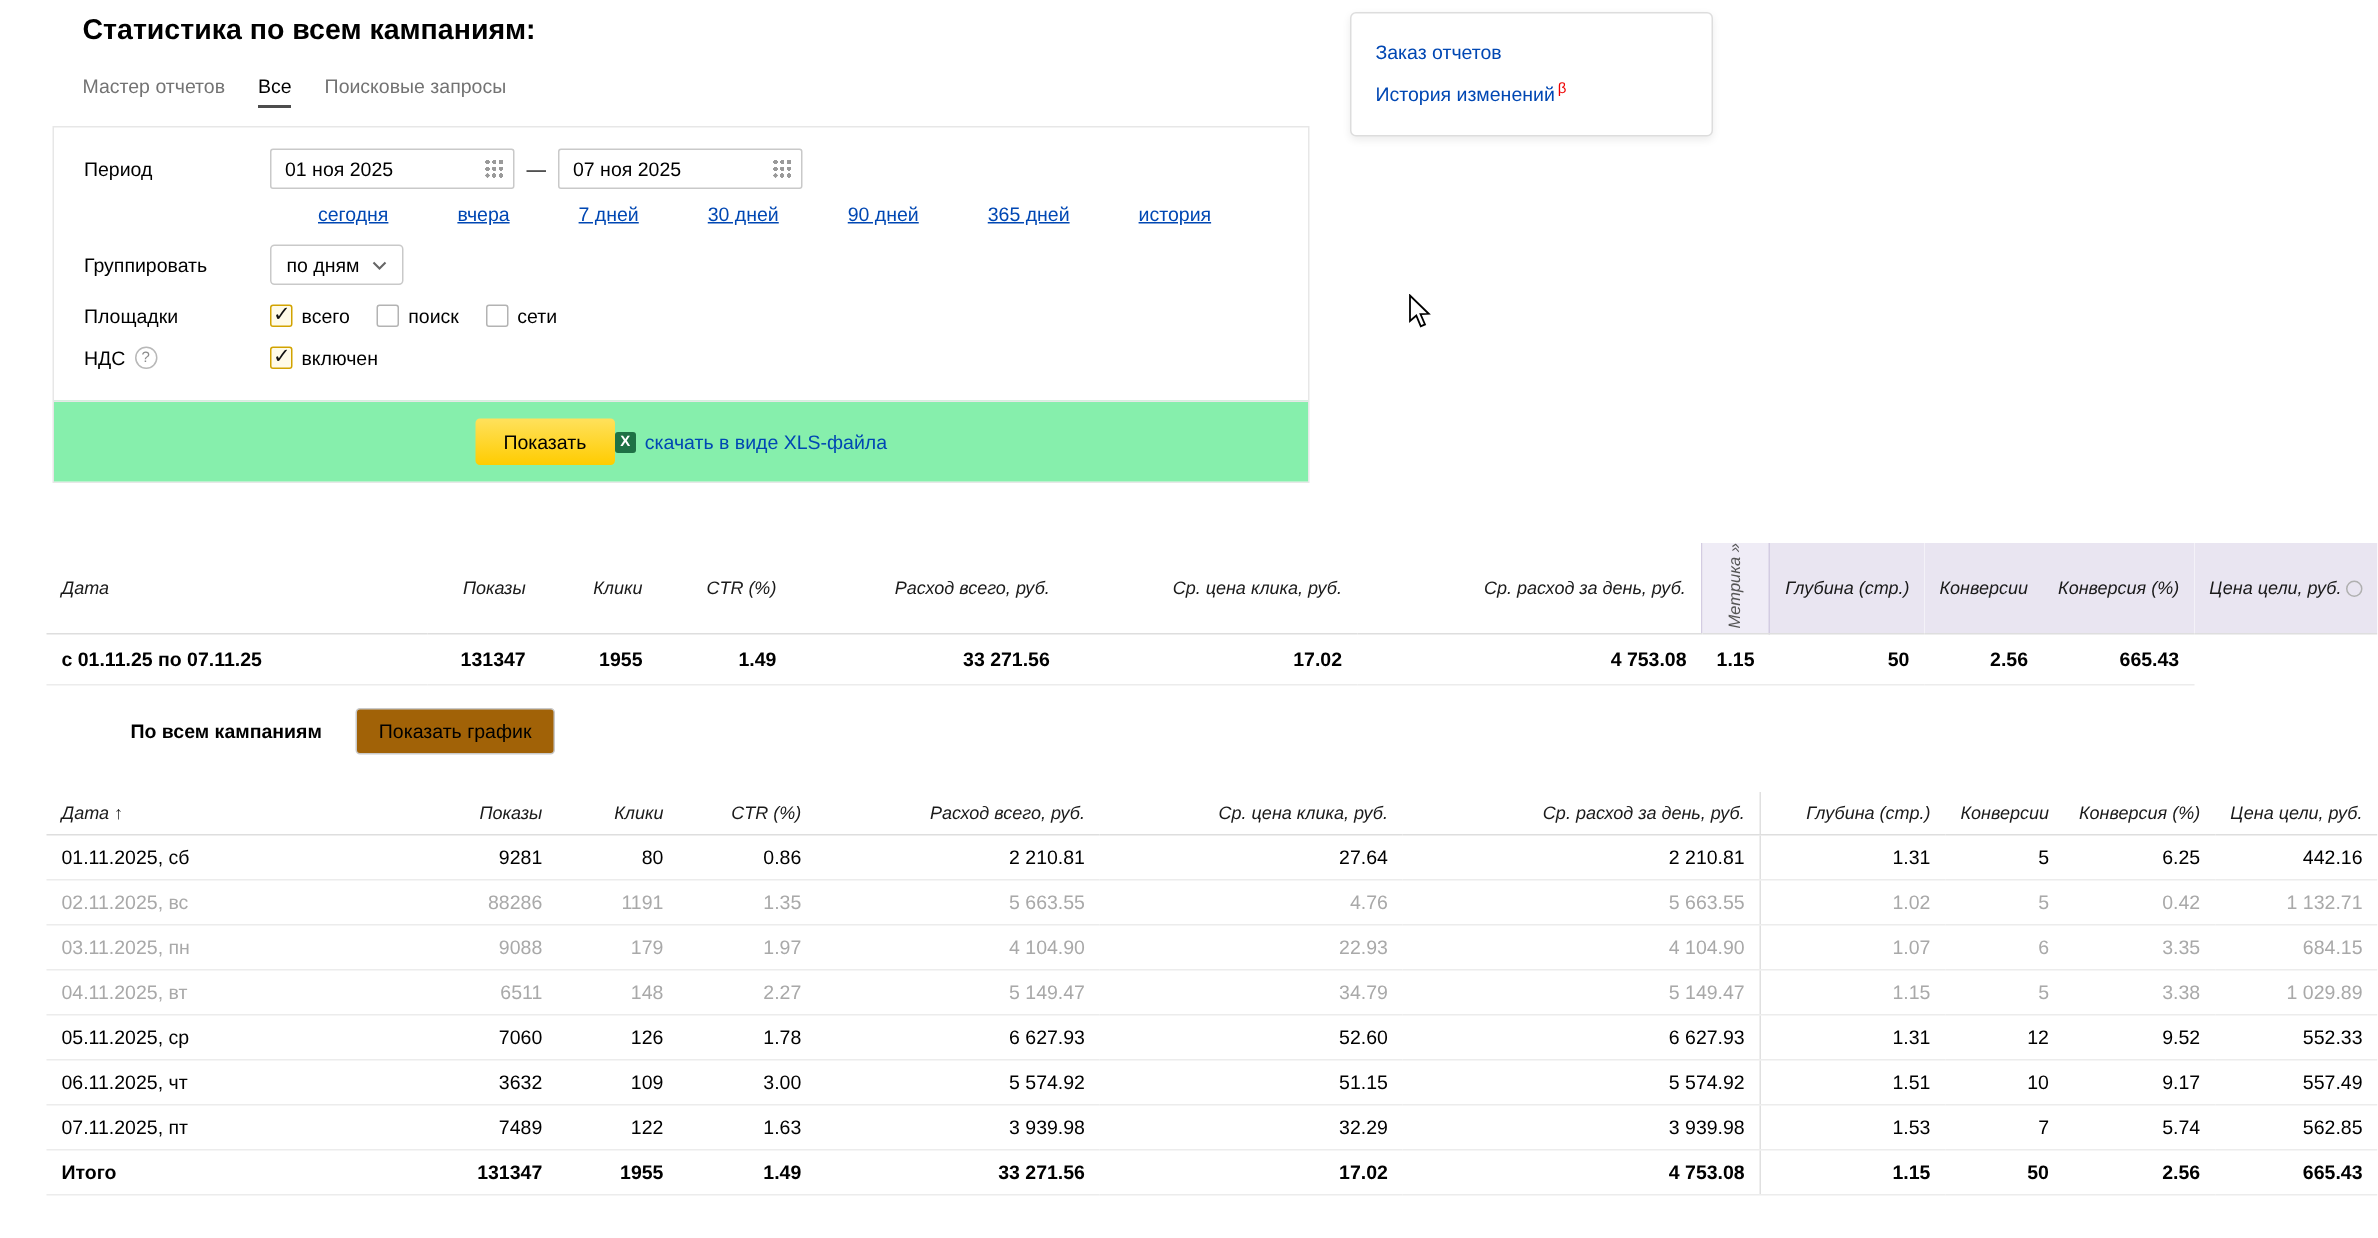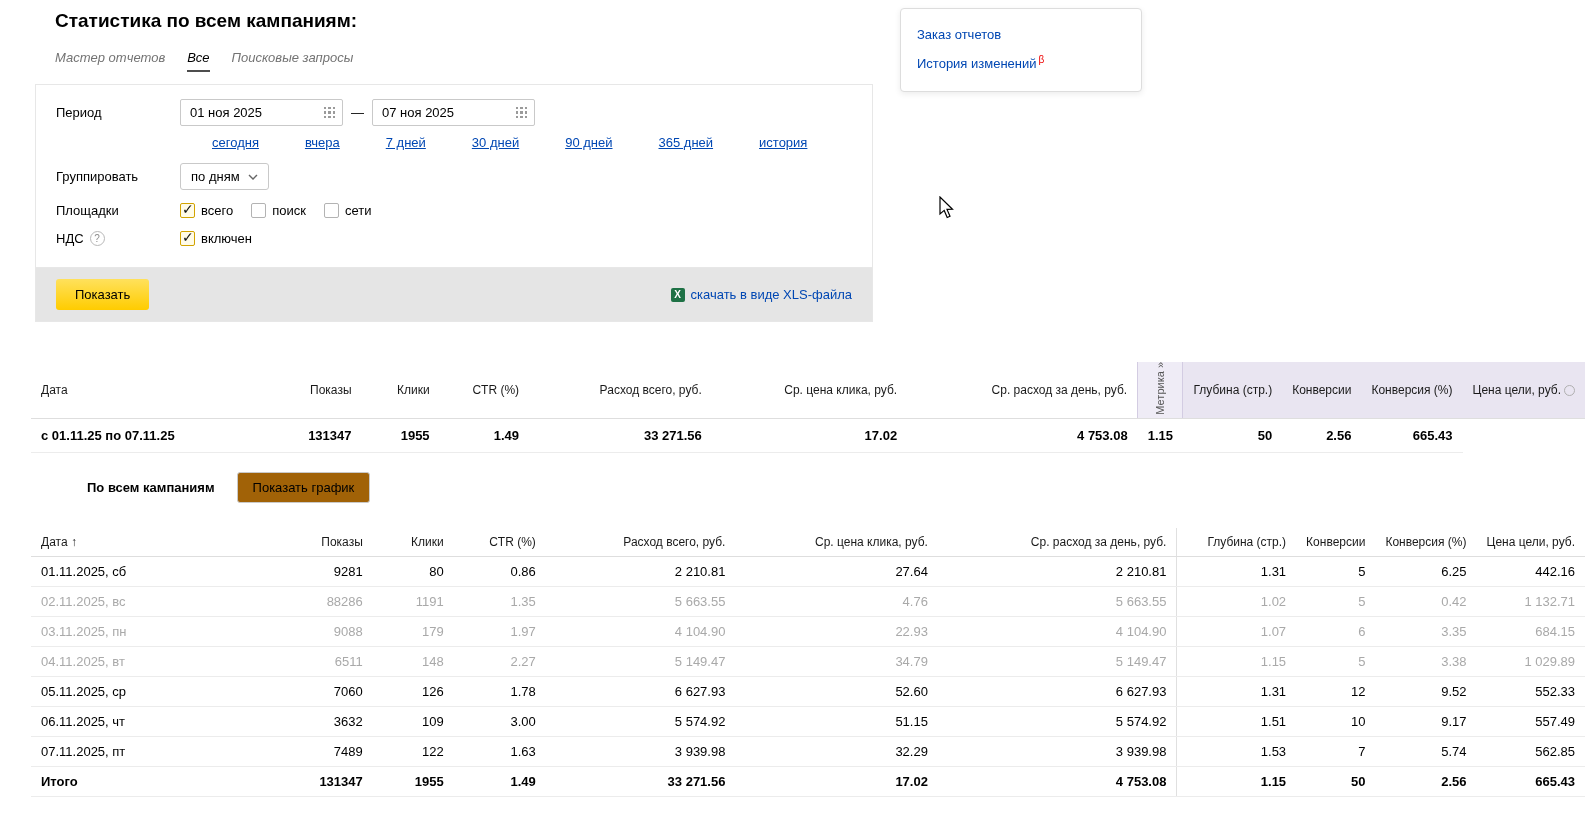--- a/index.html
+++ b/index.html
@@ -3,21 +3,21 @@
 <meta charset="utf-8">
 <style>
   * { margin:0; padding:0; box-sizing:border-box; }
   html,body { background:#fff; }
   body { font-family:"Liberation Sans","DejaVu Sans",sans-serif; color:#000; }
   .page { position:relative; width:1585px; height:825px; overflow:hidden; font-size:13px; }
 
   .page-title { position:absolute; left:55px; top:10px; font-size:19px; font-weight:bold; }
 
   .tabs { position:absolute; left:55px; top:50px; display:flex; gap:22px; font-size:13px; }
-  .tab { color:#737373; cursor:pointer; padding-bottom:5px;font-style:italic; }
+  .tab { color:#737373; cursor:pointer; padding-bottom:5px; }
   .tab.active { color:#000; border-bottom:2px solid #4d4d4d; }
 
   .popover { position:absolute; left:900px; top:8px; width:242px; background:#fff;
              border:1px solid #ddd; border-radius:4px; box-shadow:0 2px 6px rgba(0,0,0,.08);
              padding:13px 16px 15px; }
   .popover a { display:block; color:#0047b3; text-decoration:none; font-size:13px; line-height:25px; cursor:pointer; }
   .beta-sup { color:#e00; font-size:10px; vertical-align:super; margin-left:2px; }
 
   .filter-box { position:absolute; left:35px; top:84px; width:838px; border:1px solid #e7e7e7; background:#fff; }
   .filter-body { padding:14px 20px 8px; }
@@ -48,31 +48,31 @@
   .cb-group { display:flex; align-items:center; gap:18px; }
   .cb-item { display:flex; align-items:center; gap:6px; cursor:pointer; }
   .cb { width:15px; height:15px; border:1px solid #b3b3b3; border-radius:2px; background:#fff;
         position:relative; flex-shrink:0; }
   .cb.checked { border-color:#d2a300; background:#fffbe8; }
   .cb.checked::after { content:"✓"; position:absolute; left:1px; top:-3px; font-size:14px; font-weight:bold; color:#111; }
 
   .help-q { width:15px; height:15px; border:1px solid #b8b8b8; border-radius:50%; color:#8c8c8c;
             font-size:10px; display:inline-flex; align-items:center; justify-content:center; cursor:pointer; }
 
-  .filter-footer { background:#e5e5e5; border-top:1px solid #e7e7e7; padding:11px 20px;
-                   display:flex; align-items:center; justify-content:space-between; }
+  .filter-footer { background:#86efac; border-top:1px solid #e7e7e7; padding:11px 20px;
+                   display:flex; align-items:center; justify-content:center; }
   .btn-yellow { background:linear-gradient(#ffe15c,#ffcc00); border:none; border-radius:3px;
                 padding:8px 19px; font-size:13px; font-family:inherit; cursor:pointer; color:#000; }
   .xls-link { display:inline-flex; align-items:center; gap:6px; color:#0047b3; text-decoration:none; cursor:pointer; }
   .xls-icon { width:14px; height:14px; background:#1e7145; border-radius:2px; color:#fff; font-size:10px; font-weight:bold;
               display:inline-flex; align-items:center; justify-content:center; }
 
   .stats-table { border-collapse:collapse; table-layout:fixed; font-size:13px; background:#fff; }
   .stats-table th { font-weight:normal; font-size:12px; color:#1a1a1a; text-align:right;
-                    padding:9px 10px; border-bottom:1px solid #dedede; white-space:nowrap; overflow:hidden; }
+                    padding:9px 10px; border-bottom:1px solid #dedede; white-space:nowrap; overflow:hidden;font-style:italic; }
   .stats-table th.c-date { text-align:left; }
   .stats-table td { text-align:right; padding:9px 10px; border-bottom:1px solid #ececec; white-space:nowrap; overflow:hidden; }
   .stats-table td.c-date { text-align:left; }
   #detail-table td { padding:7px 10px; }
   #detail-table th { padding:7px 10px; }
   tr.bold td { font-weight:bold; }
   tr.muted td { color:#a9a9a9; }
   tr.total-row td { border-top:1px solid #cfcfcf; border-bottom:1px solid #ececec; }
 
   .metrika-head { background:#e9e5f1; }

